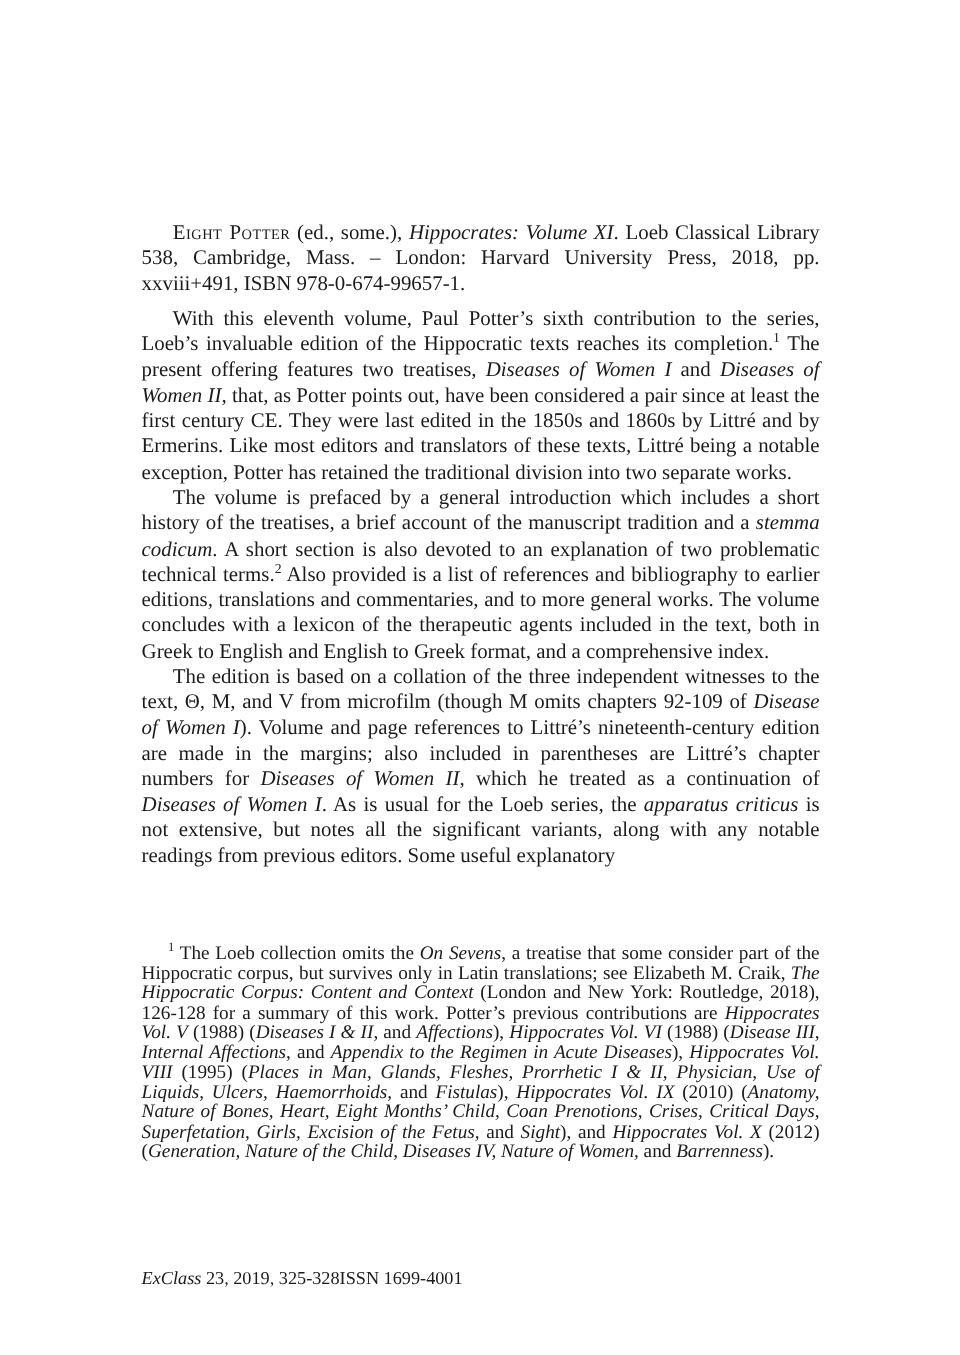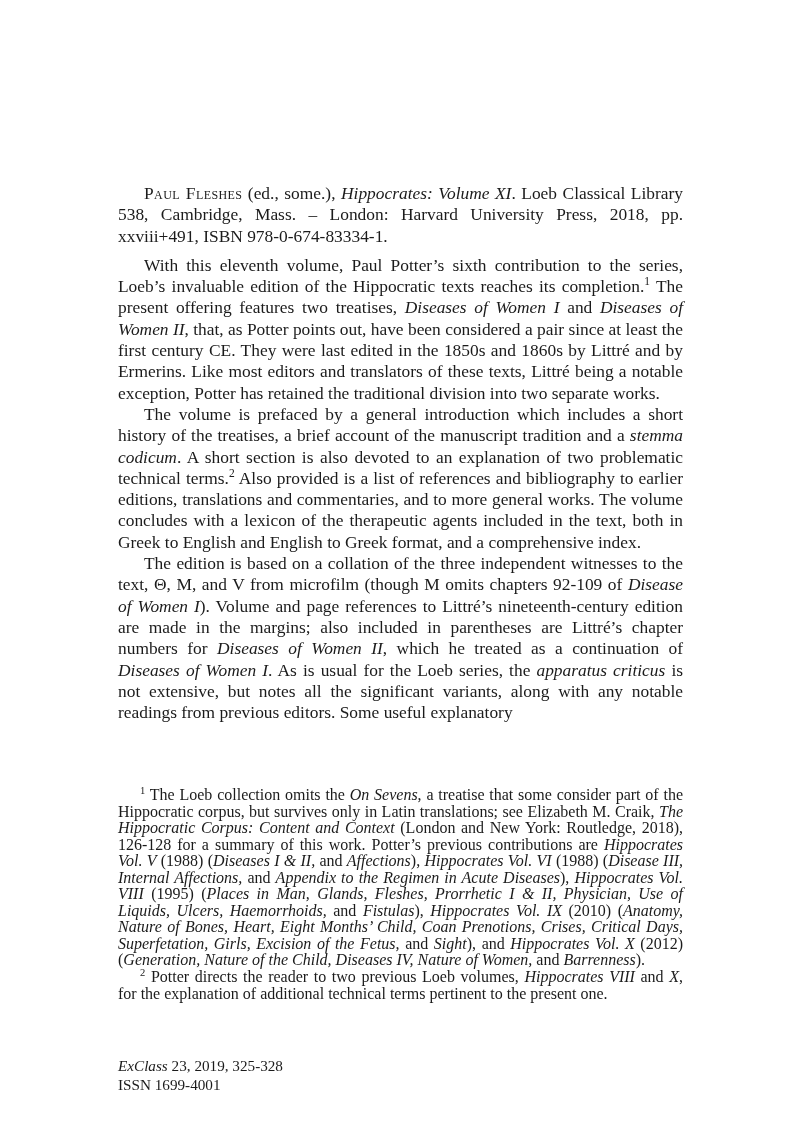--- a/index.html
+++ b/index.html
@@ -75,49 +75,46 @@
     text-align: justify;
   }
   .footer {
     position: absolute;
     left: 118px;
     top: 1056px;
     width: 565px;
     font-size: 15.2px;
     line-height: 19px;
     display: flex;
-    justify-content: space-between;
     align-items: baseline;
-    flex-direction: column;
   }
   .footer .left { white-space: nowrap; }
   .footer .right { white-space: nowrap; }
 </style>
 </head>
 <body>
 
 <div class="page">
 
   <div class="content body-text">
 
     <p class="ref-head">
-      <span class="smallcaps">Paul Fleshes</span><span> (ed., some.), </span><i>Hippocrates: Volume XI</i><span>. Loeb Classical Library 538, Cambridge, Mass. – London: Harvard University Press, 2018, pp. xxviii+491, ISBN 978-0-674-83334-1.</span>
+      <span class="smallcaps">Eight Potter</span><span> (ed., some.), </span><i>Hippocrates: Volume XI</i><span>. Loeb Classical Library 538, Cambridge, Mass. – London: Harvard University Press, 2018, pp. xxviii+491, ISBN 978-0-674-99657-1.</span>
     </p>
 
     <div>
       <p class="para para-gap"><span>With this eleventh volume, Paul Potter’s sixth contribution to the series, Loeb’s invaluable edition of the Hippocratic texts reaches its completion.</span><sup>1</sup><span> The present offering features two treatises, </span><i>Diseases of Women I</i><span> and </span><i>Diseases of Women II</i><span>, that, as Potter points out, have been considered a pair since at least the first century CE. They were last edited in the 1850s and 1860s by Littré and by Ermerins. Like most editors and translators of these texts, Littré being a notable exception, Potter has retained the traditional division into two separate works.</span></p>
       <p class="para"><span>The volume is prefaced by a general introduction which includes a short history of the treatises, a brief account of the manuscript tradition and a </span><i>stemma codicum</i><span>. A short section is also devoted to an explanation of two problematic technical terms.</span><sup>2</sup><span> Also provided is a list of references and bibliography to earlier editions, translations and commentaries, and to more general works. The volume concludes with a lexicon of the therapeutic agents included in the text, both in Greek to English and English to Greek format, and a comprehensive index.</span></p>
       <p class="para"><span>The edition is based on a collation of the three independent witnesses to the text, Θ, M, and V from microfilm (though M omits chapters 92-109 of </span><i>Disease of Women I</i><span>). Volume and page references to Littré’s nineteenth-century edition are made in the margins; also included in parentheses are Littré’s chapter numbers for </span><i>Diseases of Women II</i><span>, which he treated as a continuation of </span><i>Diseases of Women I</i><span>. As is usual for the Loeb series, the </span><i>apparatus criticus</i><span> is not extensive, but notes all the significant variants, along with any notable readings from previous editors. Some useful explanatory</span></p>
     </div>
 
   </div>
 
   <div class="footnotes">
     <p><sup>1</sup><span><span> The Loeb collection omits the </span><i>On Sevens</i><span>, a treatise that some consider part of the Hippocratic corpus, but survives only in Latin translations; see Elizabeth M. Craik, </span><i>The Hippocratic Corpus: Content and Context</i><span> (London and New York: Routledge, 2018), 126-128 for a summary of this work. Potter’s previous contributions are </span><i>Hippocrates Vol. V</i><span> (1988) (</span><i>Diseases I &amp; II,</i><span> and </span><i>Affections</i><span>), </span><i>Hippocrates Vol. VI</i><span> (1988) (</span><i>Disease III, Internal Affections,</i><span> and </span><i>Appendix to the Regimen in Acute Diseases</i><span>), </span><i>Hippocrates Vol. VIII</i><span> (1995) (</span><i>Places in Man, Glands, Fleshes, Prorrhetic I &amp; II, Physician, Use of Liquids, Ulcers, Haemorrhoids,</i><span> and </span><i>Fistulas</i><span>), </span><i>Hippocrates Vol. IX</i><span> (2010) (</span><i>Anatomy, Nature of Bones, Heart, Eight Months’ Child, Coan Prenotions, Crises, Critical Days, Superfetation, Girls, Excision of the Fetus,</i><span> and </span><i>Sight</i><span>), and </span><i>Hippocrates Vol. X</i><span> (2012) (</span><i>Generation, Nature of the Child, Diseases IV, Nature of Women,</i><span> and </span><i>Barrenness</i><span>).</span></span></p>
-    <p><sup>2</sup><span><span> Potter directs the reader to two previous Loeb volumes, </span><i>Hippocrates VIII</i><span> and </span><i>X</i><span>, for the explanation of additional technical terms pertinent to the present one.</span></span></p>
   </div>
 
   <div class="footer">
     <div class="left"><i>ExClass</i><span> 23, 2019, 325-328</span></div>
     <div class="right">ISSN 1699-4001</div>
   </div>
 
 </div>
 
 </body></html>

